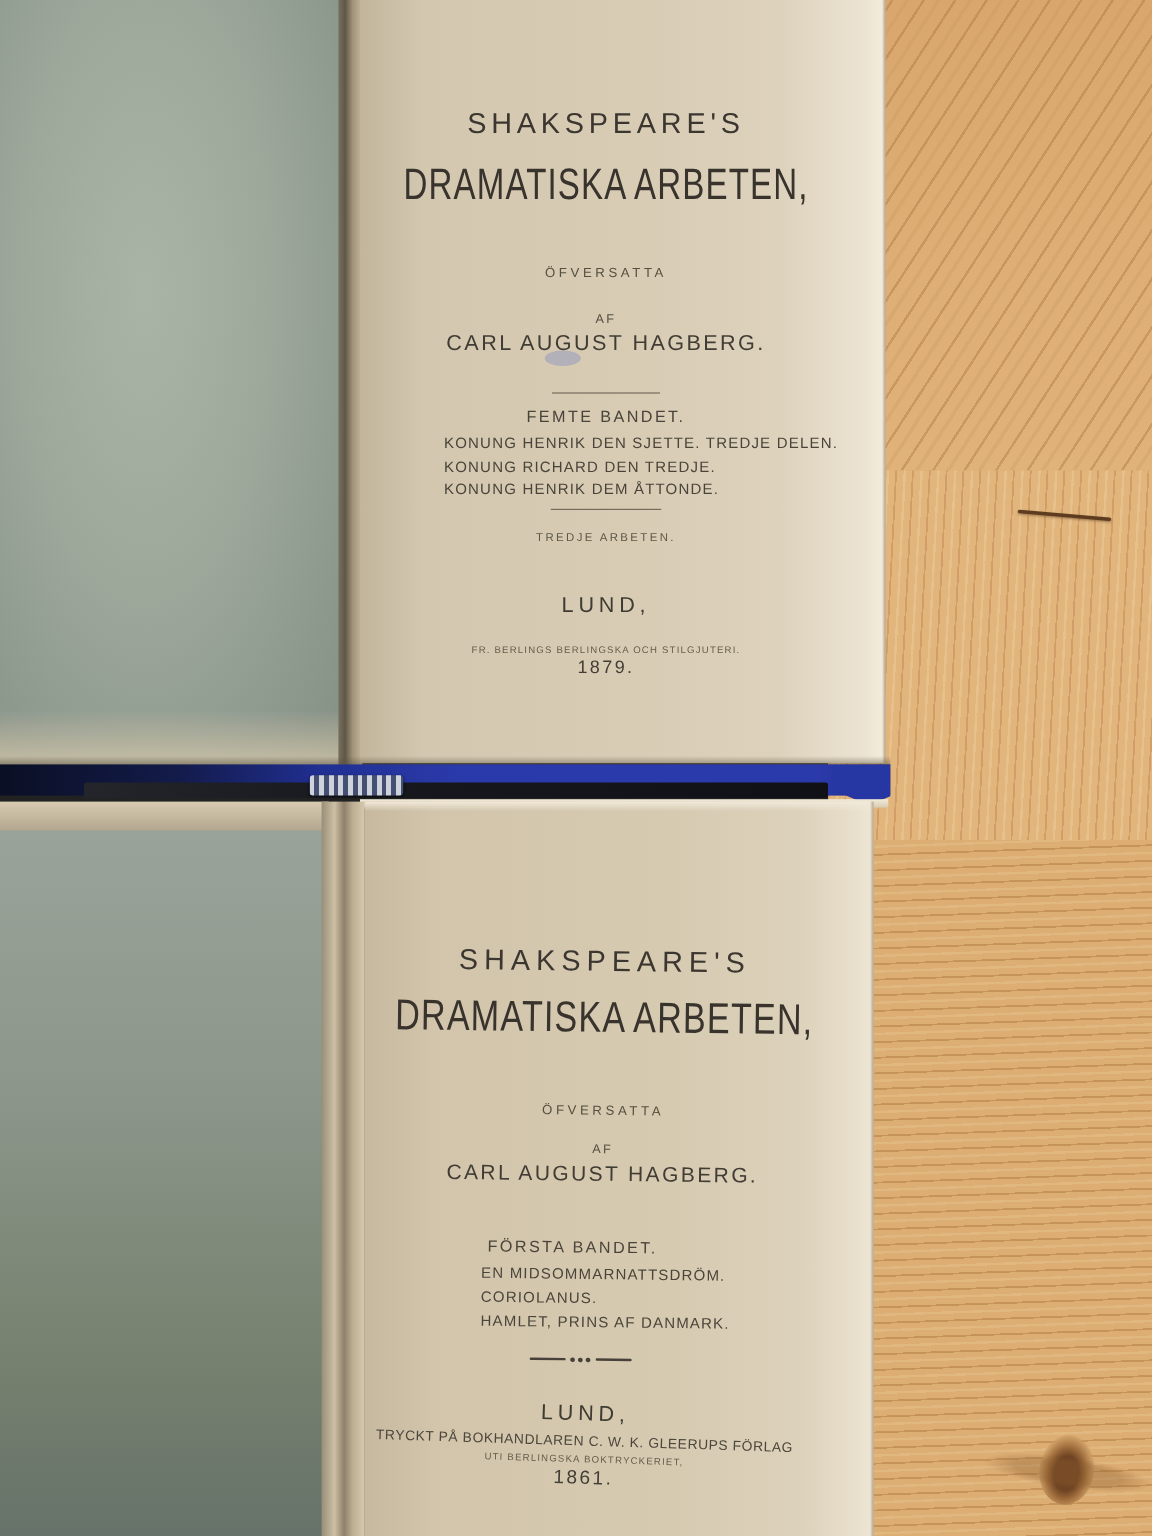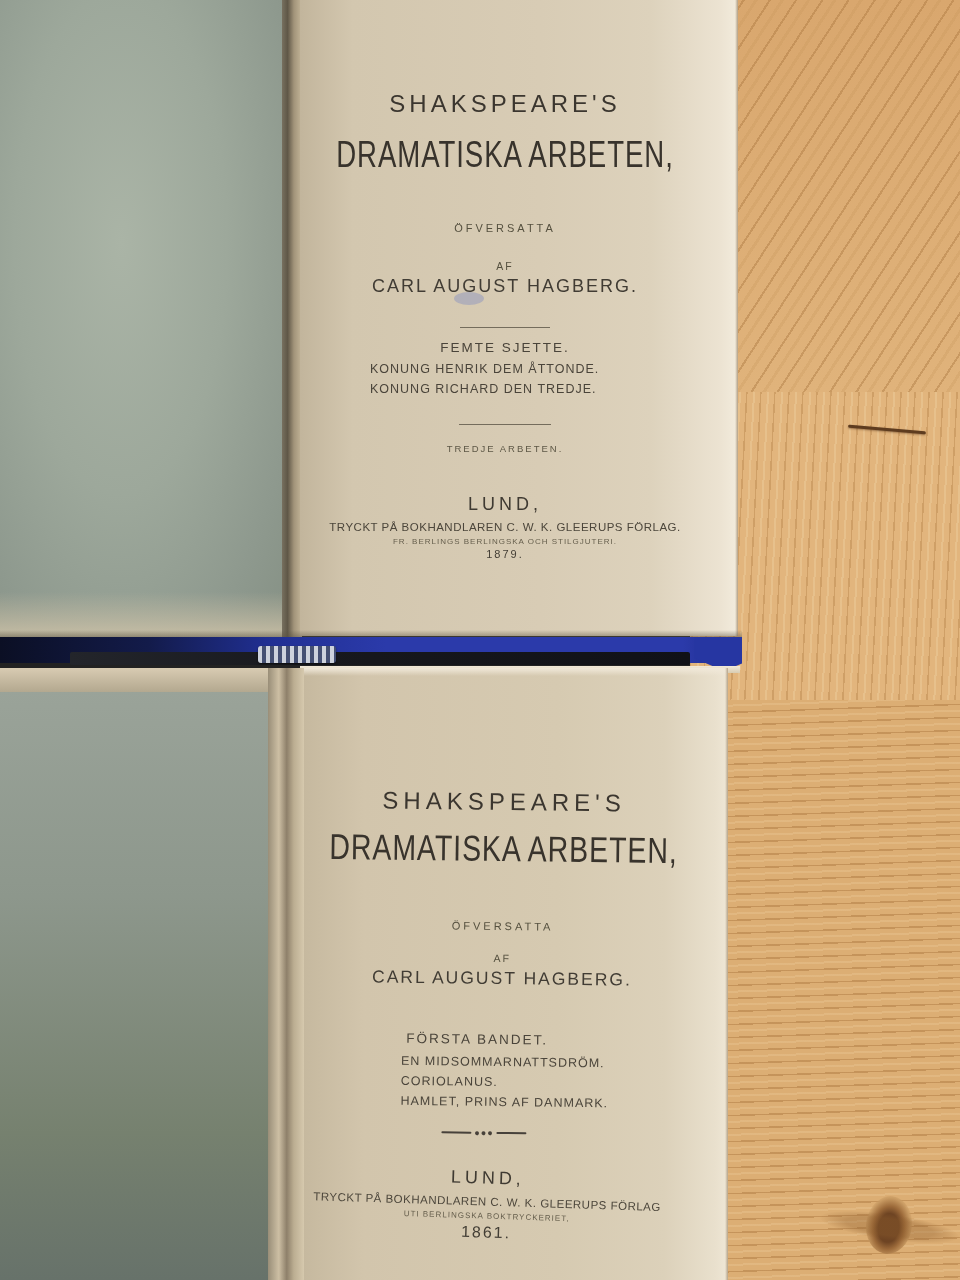--- a/index.html
+++ b/index.html
@@ -82,21 +82,21 @@
   .small-caps{font-size:11px;letter-spacing:3px;color:#55503f;}
   .af{font-size:10.5px;letter-spacing:2px;color:#55503f;}
   .name{font-size:18px;letter-spacing:2px;color:#413c34;}
   .volume{font-size:13.5px;letter-spacing:2px;color:#4a443a;}
   .list{position:absolute;text-align:left;font-size:12.5px;letter-spacing:1px;line-height:19.5px;color:#4a443a;white-space:nowrap;}
   .rule{position:absolute;left:50%;height:1px;background:#746c5c;}
   .edition{font-size:9.5px;letter-spacing:2px;color:#5d5746;}
   .city{font-size:18px;letter-spacing:4px;color:#3f3a32;}
   .publisher{font-size:11.5px;letter-spacing:.5px;color:#4c463b;}
   .printer{font-size:8px;letter-spacing:1px;color:#655e4c;}
-  .year{font-size:11px;letter-spacing:2px;color:#433e35;}
+  .year{font-size:15px;letter-spacing:2px;color:#433e35;}
   .stamp{position:absolute;width:30px;height:13px;border-radius:50%;
     background:rgba(95,115,200,.30);filter:blur(.6px);}
   .ornament{position:absolute;left:50%;display:flex;align-items:center;gap:3px;transform:translateX(-50%);}
   .ornament .bar{width:30px;height:2px;background:#47413a;border-radius:1px;}
   .ornament .dots{font-size:9px;line-height:6px;color:#47413a;letter-spacing:1px;}
   .tilt-bot{transform:rotate(.7deg);transform-origin:50% 50%;}
   .tilt-imprint{position:absolute;left:0;top:0;width:100%;height:100%;
     transform:rotate(1.1deg);transform-origin:50% 86%;}
 </style>
 </head>
@@ -120,32 +120,32 @@
       <div class="col">
         <div class="txt big1" style="top:90px">SHAKSPEARE'S</div>
         <div class="txt big2" style="top:138px">DRAMATISKA ARBETEN,</div>
         <div class="txt small-caps" style="top:222px">ÖFVERSATTA</div>
         <div class="txt af" style="top:260px">AF</div>
         <div class="txt name" style="top:276px">CARL AUGUST HAGBERG.</div>
         <div class="stamp" style="left:168px;top:292px"></div>
 
         <div class="rule" style="top:327px;width:90px;margin-left:-45px"></div>
 
-        <div class="txt volume" style="top:340px">FEMTE SJETTE.</div>
+        <div class="txt volume" style="top:340px">FEMTE BANDET.</div>
         <div class="list" style="left:84px;top:360px">
+          <div>KONUNG HENRIK DEN SJETTE. TREDJE DELEN.</div>
+          <div>KONUNG RICHARD DEN TREDJE.</div>
           <div>KONUNG HENRIK DEM ÅTTONDE.</div>
-          <div>KONUNG RICHARD DEN TREDJE.</div>
         </div>
 
         <div class="rule" style="top:424px;width:92px;margin-left:-46px"></div>
 
         <div class="txt edition" style="top:443px">TREDJE ARBETEN.</div>
 
         <div class="txt city" style="top:494px">LUND,</div>
-        <div class="txt publisher" style="top:521px">TRYCKT PÅ BOKHANDLAREN C. W. K. GLEERUPS FÖRLAG.</div>
         <div class="txt printer" style="top:537px">FR. BERLINGS BERLINGSKA OCH STILGJUTERI.</div>
         <div class="txt year" style="top:548px">1879.</div>
       </div>
     </div>
 
     <div class="band">
       <div class="page-shadow"></div>
       <div class="blue"></div>
       <div class="gap"></div>
       <div class="endband"></div>

